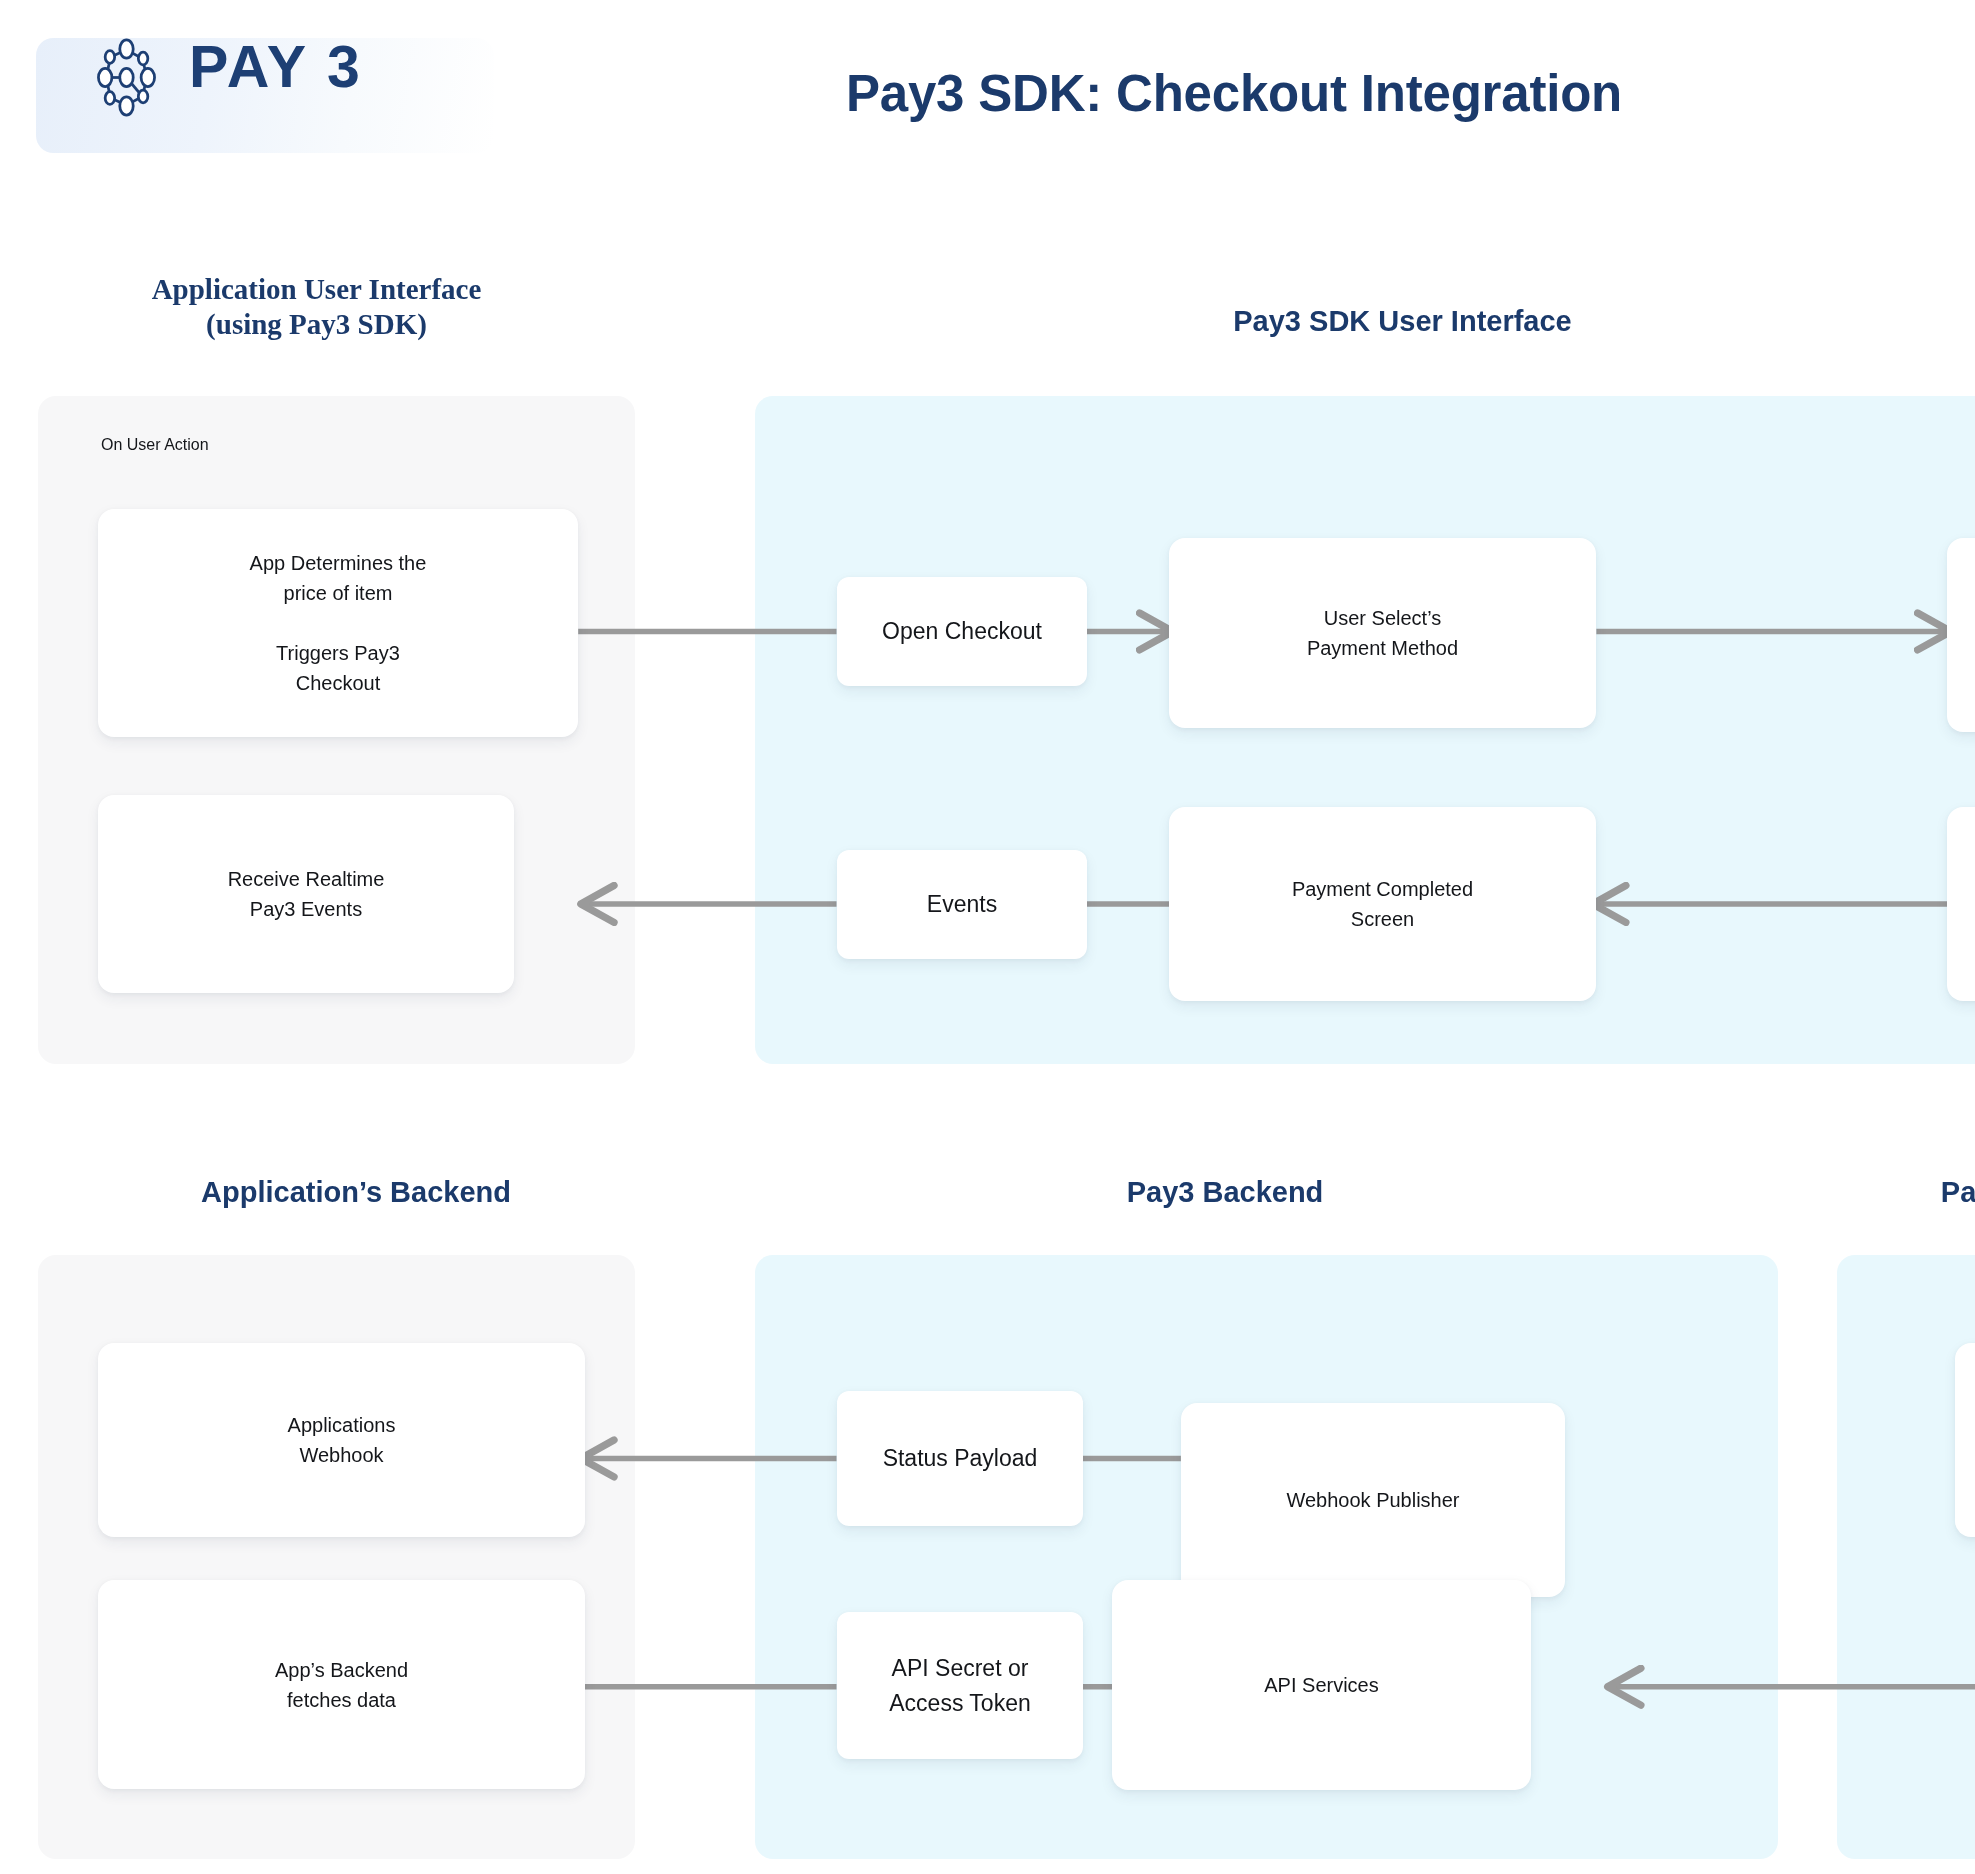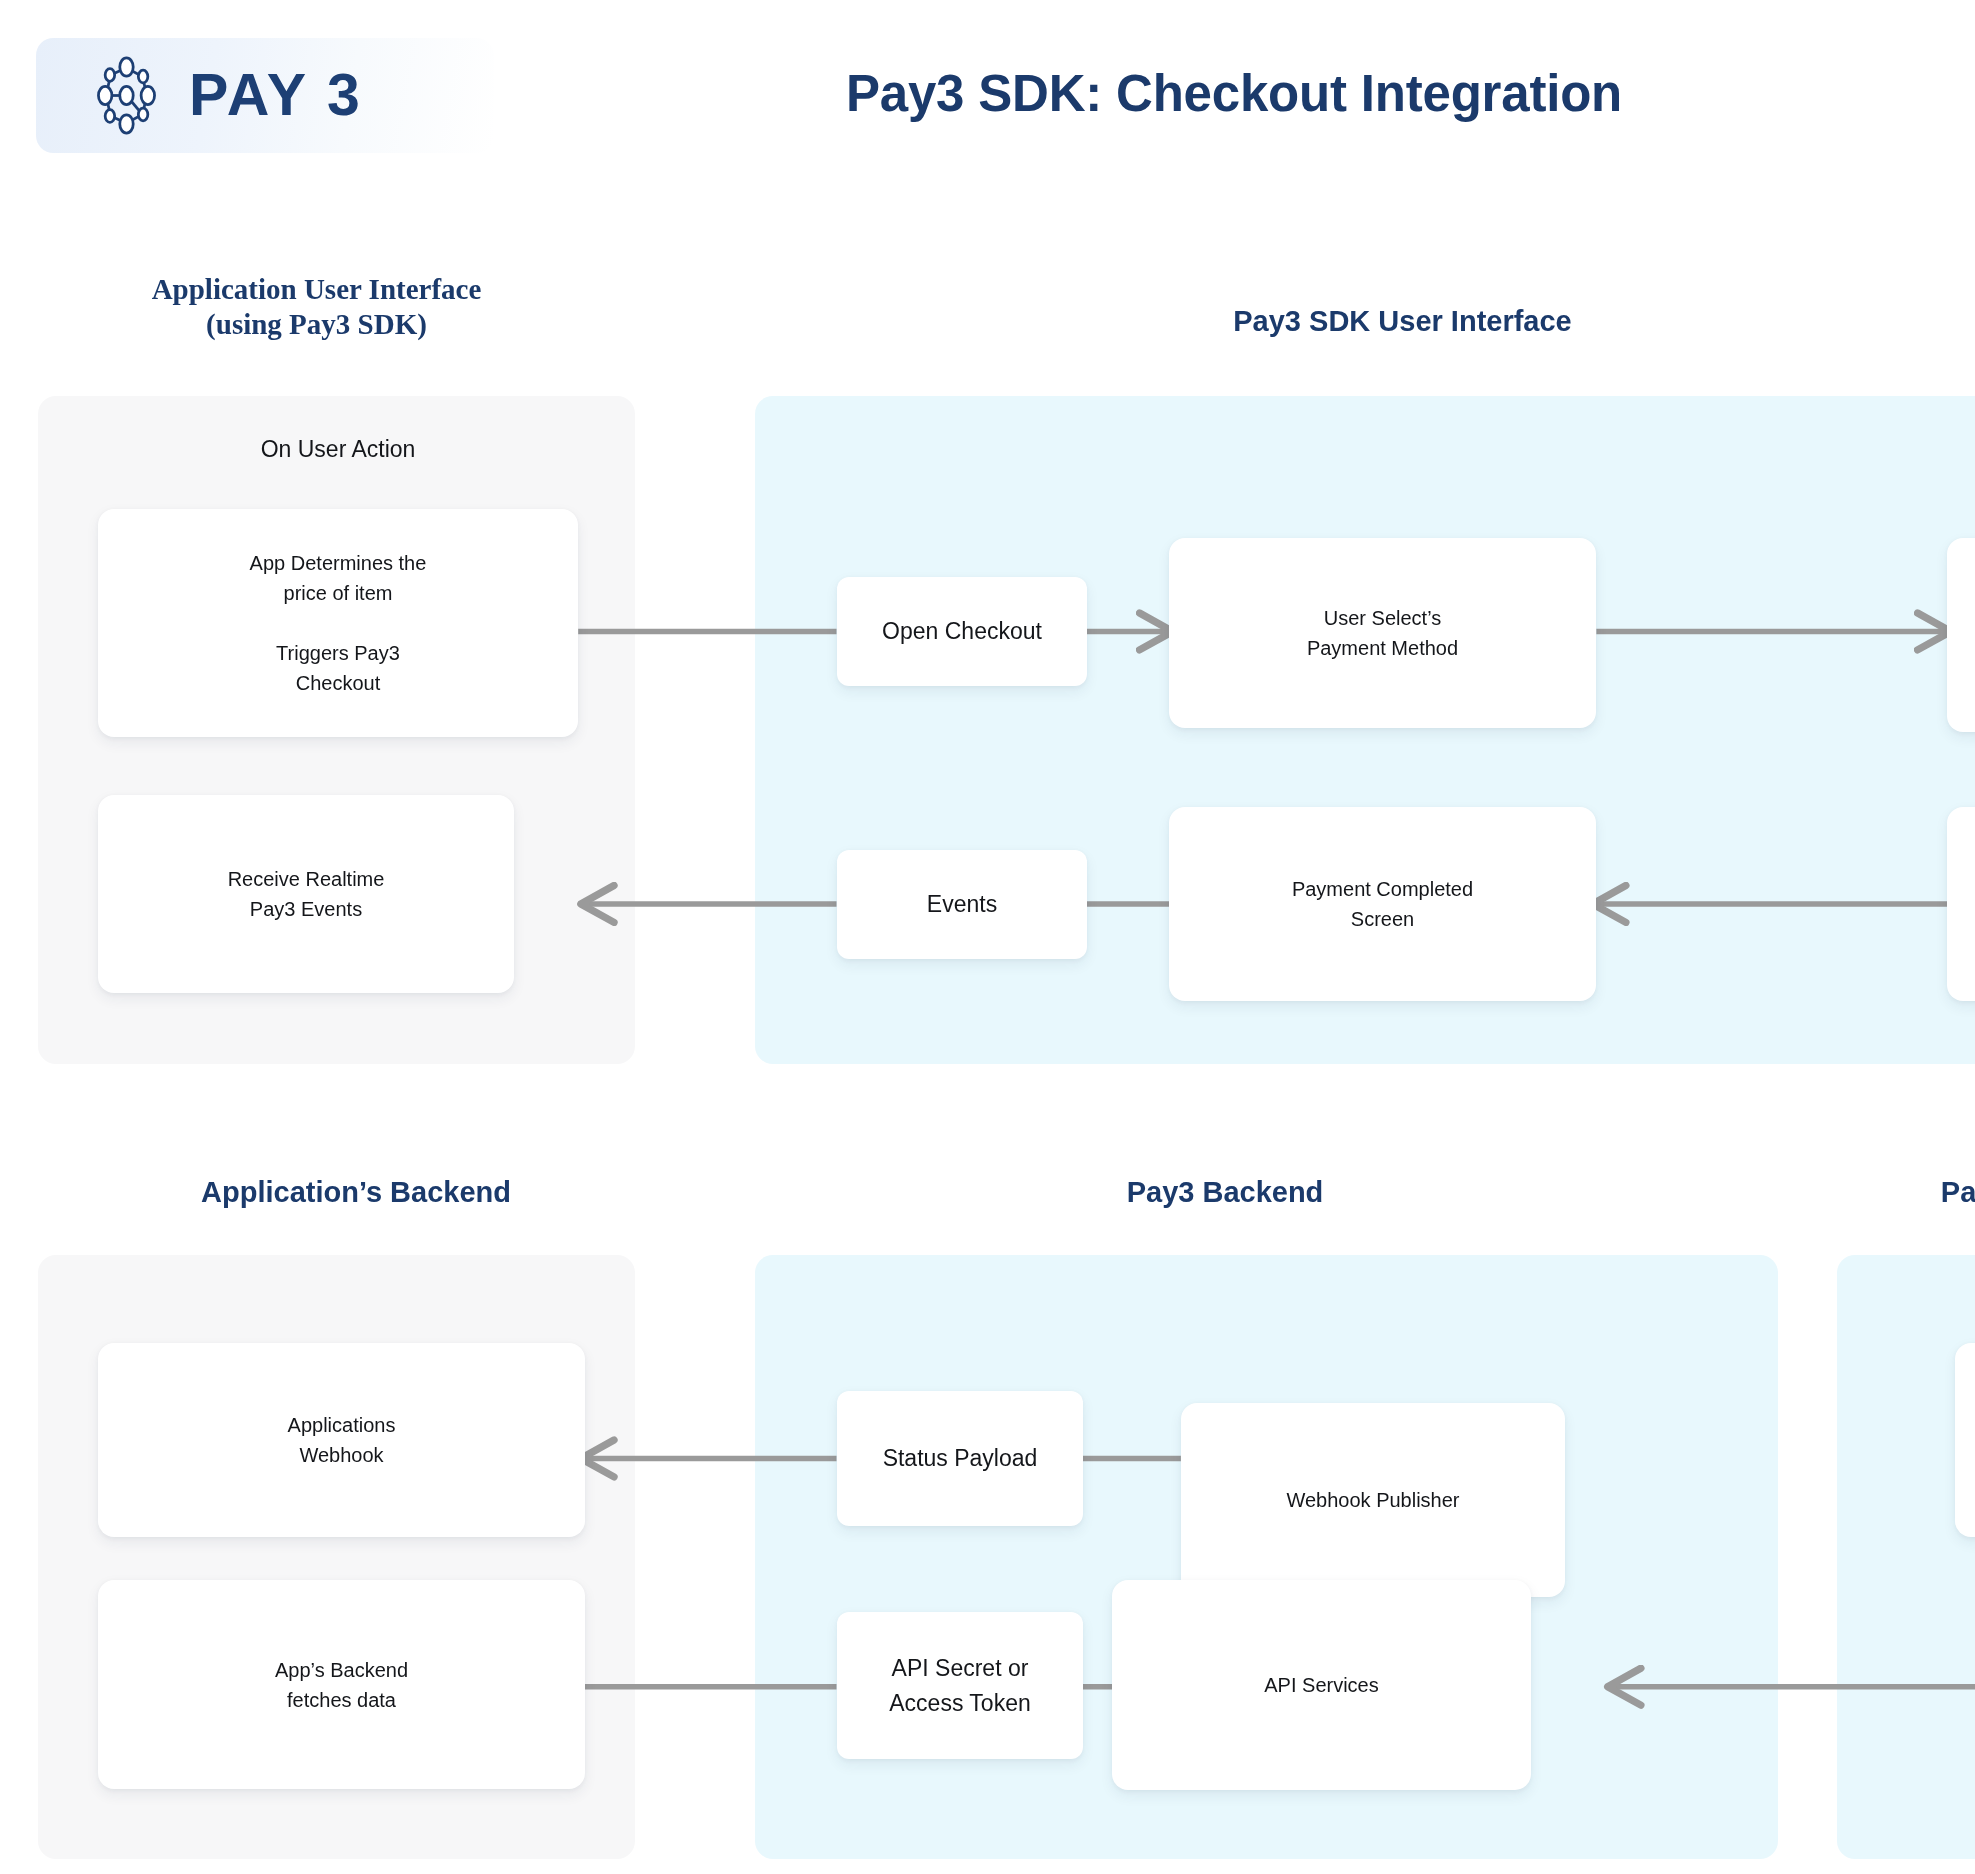--- a/index.html
+++ b/index.html
@@ -18,21 +18,20 @@
   
   #logo-badge {
     position: absolute;
     left: 36px;
     top: 38px;
     width: 458px;
     height: 115px;
     border-radius: 17.4px;
     background: linear-gradient(100deg, #e7effa 0%, #eef4fc 38%, #f7fafd 68%, #ffffff 100%);
     display: flex;
-    align-items: center;
     padding-left: 51px;
     box-sizing: border-box;
   }
   #logo-mark { width: 79px; height: 79px; flex: 0 0 auto; }
   #logo-text {
     font-size: 59px;
     font-weight: 700;
     color: #1d3f74;
     letter-spacing: 2.8px;
     margin-left: 23px;
@@ -87,22 +86,21 @@
     line-height: 1.5;
     box-sizing: border-box;
     padding: 4px 9.5px;
     white-space: pre-line;
   }
   .node.small { border-radius: 12px; font-size: 23px; }
 
   .panel-label {
     position: absolute;
     color: #14161a;
-    font-size: 23px;
-    text-align: center;
+    font-size: 16px;
     line-height: 1.3;
     white-space: nowrap;
   }
 
   
   #connectors {
     position: absolute;
     left: 0; top: 0;
     width: 2468px;
     height: 1875px;

